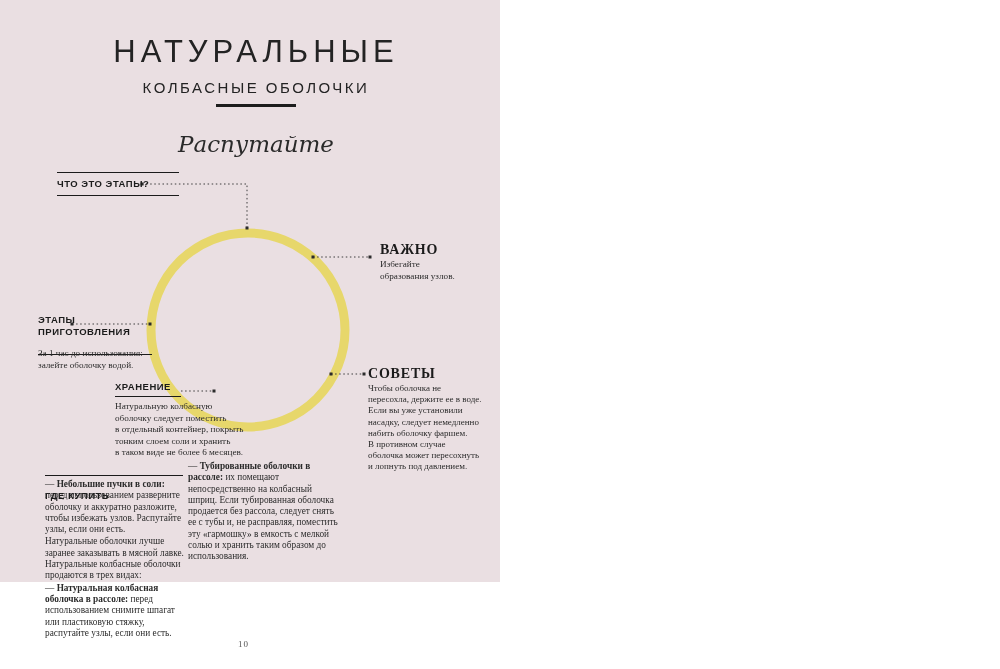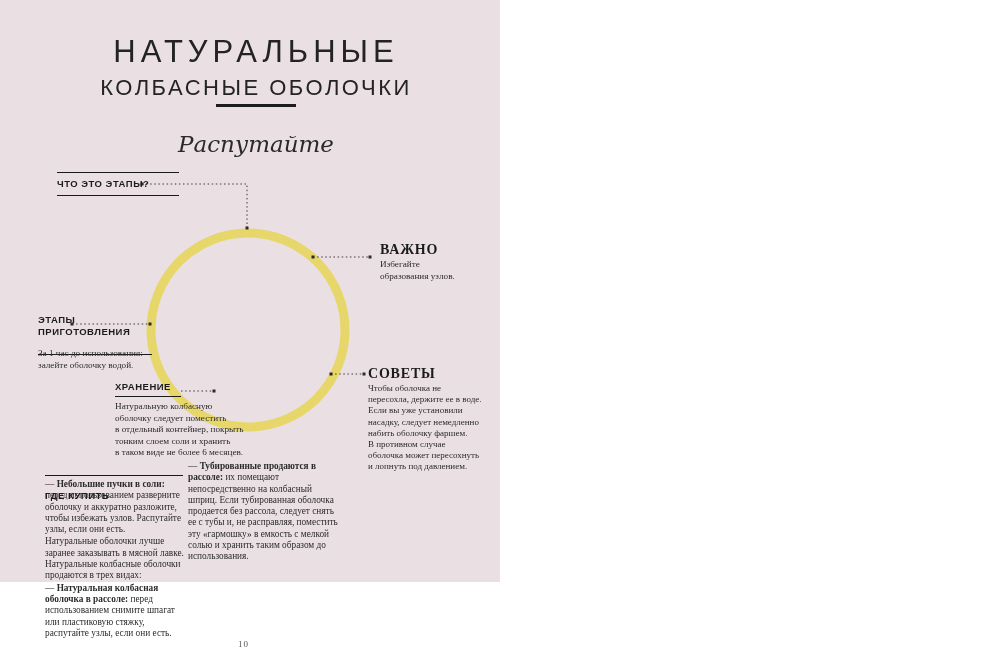--- a/index.html
+++ b/index.html
@@ -8,21 +8,21 @@
   .spread{position:relative;width:1000px;height:669px;background:#ffffff;}
   .page-left{position:absolute;left:0;top:0;width:500px;height:582px;background:#eadfe2;}
   .page-right{position:absolute;left:500px;top:0;width:500px;height:669px;background:#ffffff;}
   .abs{position:absolute;}
 
   
   .title{left:26px;top:34px;width:460px;text-align:center;color:#232323;}
   .t1{display:block;font-family:"Liberation Sans",sans-serif;font-weight:400;
       font-size:31px;letter-spacing:5px;line-height:36px;}
   .t2{display:block;font-family:"Liberation Sans",sans-serif;font-weight:400;
-      font-size:22px;letter-spacing:2.5px;line-height:24px;margin-top:6px;}
+      font-size:15px;letter-spacing:2.5px;line-height:24px;margin-top:6px;}
   .divider{left:216px;top:104px;width:80px;height:3px;background:#1d1d1d;}
   .script{font-family:"DejaVu Serif",serif;font-style:italic;color:#2a2a2a;text-align:center;}
   .script-l{left:26px;top:131px;width:460px;font-size:23px;}
 
   
   .diagram-svg{left:0;top:0;}
   .sans-head{font-family:"Liberation Sans",sans-serif;font-weight:bold;font-size:9.5px;
              letter-spacing:.5px;color:#1b1b1b;white-space:pre-line;line-height:12px;}
   .serif-head{font-family:"Liberation Serif",serif;font-weight:bold;font-size:14px;
               letter-spacing:.8px;color:#1b1b1b;}
@@ -114,21 +114,21 @@
 оболочка может пересохнуть
 и лопнуть под давлением.</div>
 
     <div class="abs sans-head buy-head">ГДЕ КУПИТЬ</div>
     <div class="abs buy-col buy-col1">
       <p><span>—</span> <b>Небольшие пучки в соли:</b> <span>перед использованием разверните оболочку и аккуратно разложите, чтобы избежать узлов. Распутайте узлы, если они есть.</span></p>
       <p>Натуральные оболочки лучше заранее заказывать в мясной лавке. Натуральные колбасные оболочки продаются в трех видах:</p>
       <p><span>—</span> <b>Натуральная колбасная оболочка в рассоле:</b> <span>перед использованием снимите шпагат или пластиковую стяжку, распутайте узлы, если они есть.</span></p>
     </div>
     <div class="abs buy-col buy-col2">
-      <p><span>—</span> <b>Тубированные продаются в рассоле:</b> <span>их помещают непосредственно на колбасный шприц. Если тубированная оболочка продается без рассола, следует снять ее с тубы и, не расправляя, поместить эту «гармошку» в емкость с мелкой солью и хранить таким образом до использования.</span></p>
+      <p><span>—</span> <b>Тубированные оболочки в рассоле:</b> <span>их помещают непосредственно на колбасный шприц. Если тубированная оболочка продается без рассола, следует снять ее с тубы и, не расправляя, поместить эту «гармошку» в емкость с мелкой солью и хранить таким образом до использования.</span></p>
     </div>
 
     <div class="abs pagenum pn-l">10</div>
   </div>
 
   <div class="page-right">
 
     
 
     

